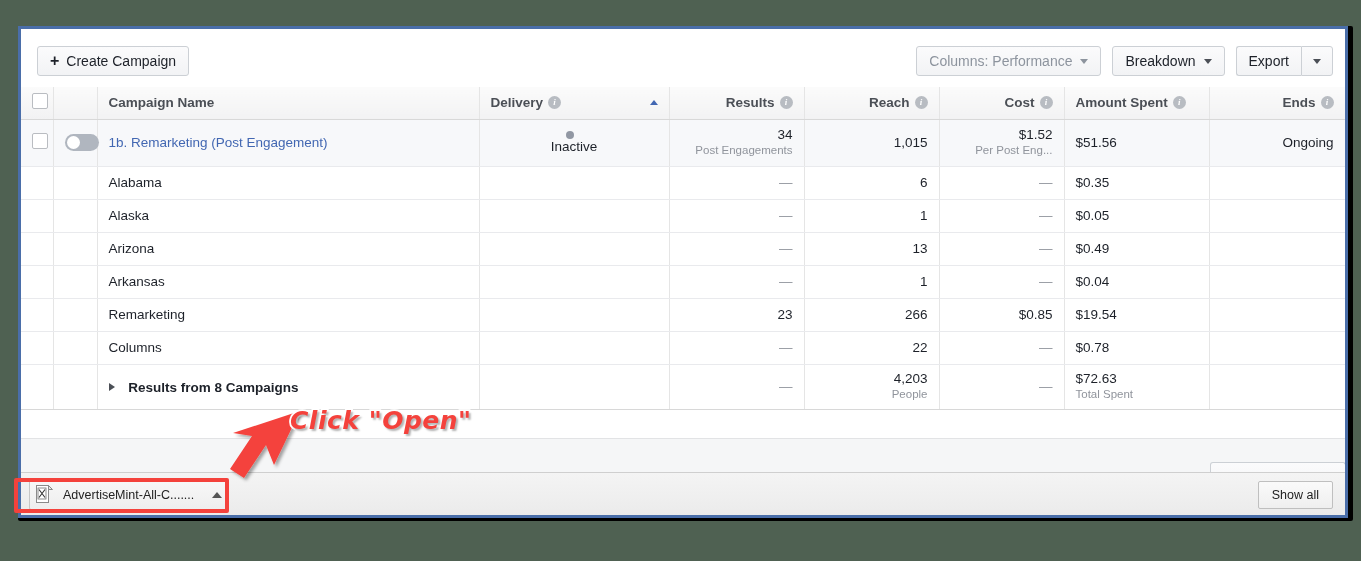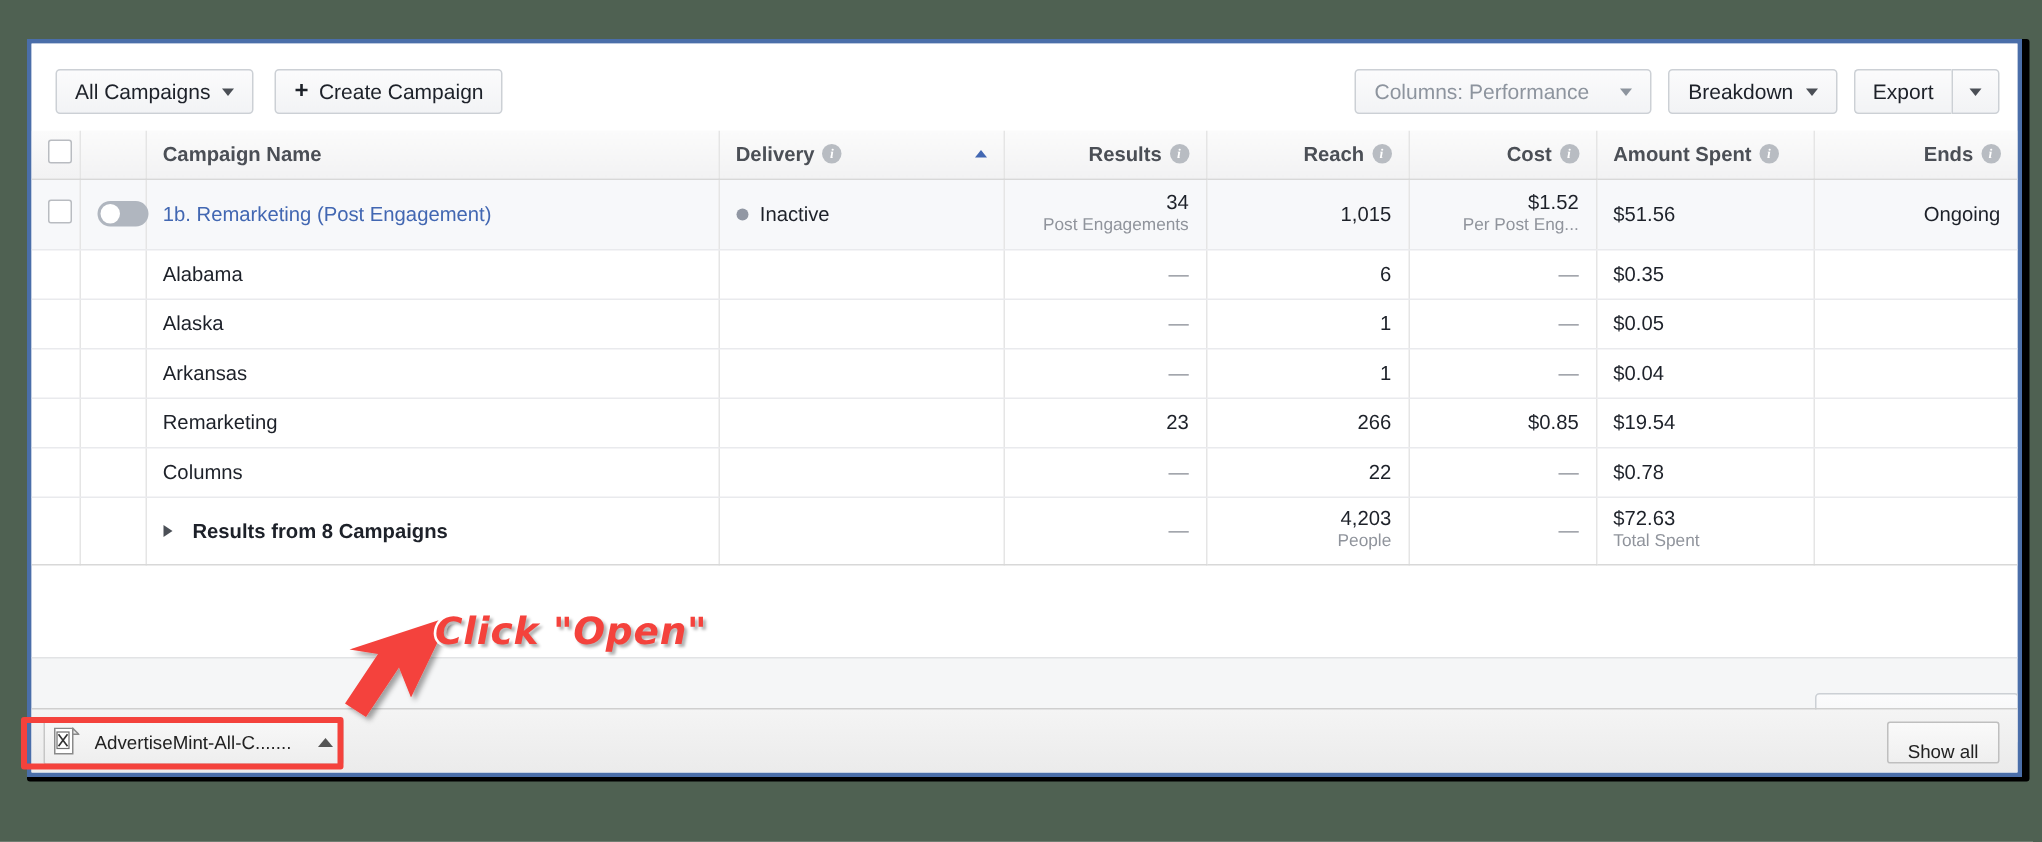--- a/index.html
+++ b/index.html
@@ -79,21 +79,21 @@
     left: 16px; top: 17px;
     display: flex;
     gap: 14px;
   }
   .tb-right {
     position: absolute;
     right: 12px; top: 17px;
     display: flex;
     gap: 11px;
   }
-  .btn.muted { color: #8d949e; gap: 13px; }
+  .btn.muted { color: #8d949e; }
   .btn.muted .caret { border-top-color: #8d949e; }
   .split-group { display: flex; }
   .split-group .main-part {
     border-radius: 3px 0 0 3px;
     border-right: none;
     justify-content: center;
   }
   .split-group .arrow-part {
     border-radius: 0 3px 3px 0;
     width: 32px;
@@ -195,21 +195,21 @@
     width: 13px; height: 13px;
     border-radius: 50%;
     background: #fff;
   }
   .camp-link {
     color: #4267b2;
     font-size: 13.5px;
     cursor: pointer;
   }
   .state-name { color: #1d2129; font-size: 13.5px; }
-  .delivery-cell { display: flex; align-items: center; }
+  .delivery-cell { display: flex; align-items: center; flex-direction: column; }
   .dot {
     width: 8px; height: 8px;
     border-radius: 50%;
     background: #9197a3;
     margin-right: 8px;
     display: inline-block;
   }
   .primary-val { display: block; line-height: 1.15; }
   .sub-val { display: block; font-size: 11.5px; color: #90949c; line-height: 1.3; margin-top: 1px; }
   .dash { color: #90949c; }
@@ -288,21 +288,21 @@
     border-right: 5px solid transparent;
     border-bottom: 6px solid #555;
   }
   .xls-icon { width: 17px; height: 19px; flex: 0 0 auto; }
   .show-all {
     position: absolute;
     right: 12px; top: 8px;
     height: 26px;
     padding: 0 13px;
     display: flex;
-    align-items: flex-end;
+    align-items: center;
     background: linear-gradient(to bottom,#fafafa,#efefef);
     border: 1px solid #bfbfbf;
     border-radius: 2px;
     font-size: 12.5px;
     color: #222;
     cursor: pointer;
   }
 
   
   .annot-text {
@@ -340,24 +340,20 @@
 <body>
 
 <div id="root">
 
   <div class="win-shadow"></div>
 
   <div class="win-frame">
 
     <div class="toolbar">
       <div class="tb-left">
-        <div class="btn">
-          <span>All Campaigns</span>
-          <span class="caret"></span>
-        </div>
         <div class="btn">
           <span class="plus">+</span>
           <span>Create Campaign</span>
         </div>
       </div>
       <div class="tb-right">
         <div class="btn muted">
           <span>Columns: Performance</span>
           <span class="caret"></span>
         </div>
@@ -483,20 +479,31 @@
             <td class="c-delivery"></td>
             <td class="c-results dash">—</td>
             <td class="c-reach">1</td>
             <td class="c-cost dash">—</td>
             <td class="c-spent">$0.05</td>
             <td class="c-ends"></td>
           </tr>
           <tr class="row-state">
             <td class="c-check"></td>
             <td class="c-toggle"></td>
+            <td class="c-name"><span class="state-name">Arizona</span></td>
+            <td class="c-delivery"></td>
+            <td class="c-results dash">—</td>
+            <td class="c-reach">13</td>
+            <td class="c-cost dash">—</td>
+            <td class="c-spent">$0.49</td>
+            <td class="c-ends"></td>
+          </tr>
+          <tr class="row-state">
+            <td class="c-check"></td>
+            <td class="c-toggle"></td>
             <td class="c-name"><span class="state-name">Arkansas</span></td>
             <td class="c-delivery"></td>
             <td class="c-results dash">—</td>
             <td class="c-reach">1</td>
             <td class="c-cost dash">—</td>
             <td class="c-spent">$0.04</td>
             <td class="c-ends"></td>
           </tr>
           <tr class="row-state">
             <td class="c-check"></td>

